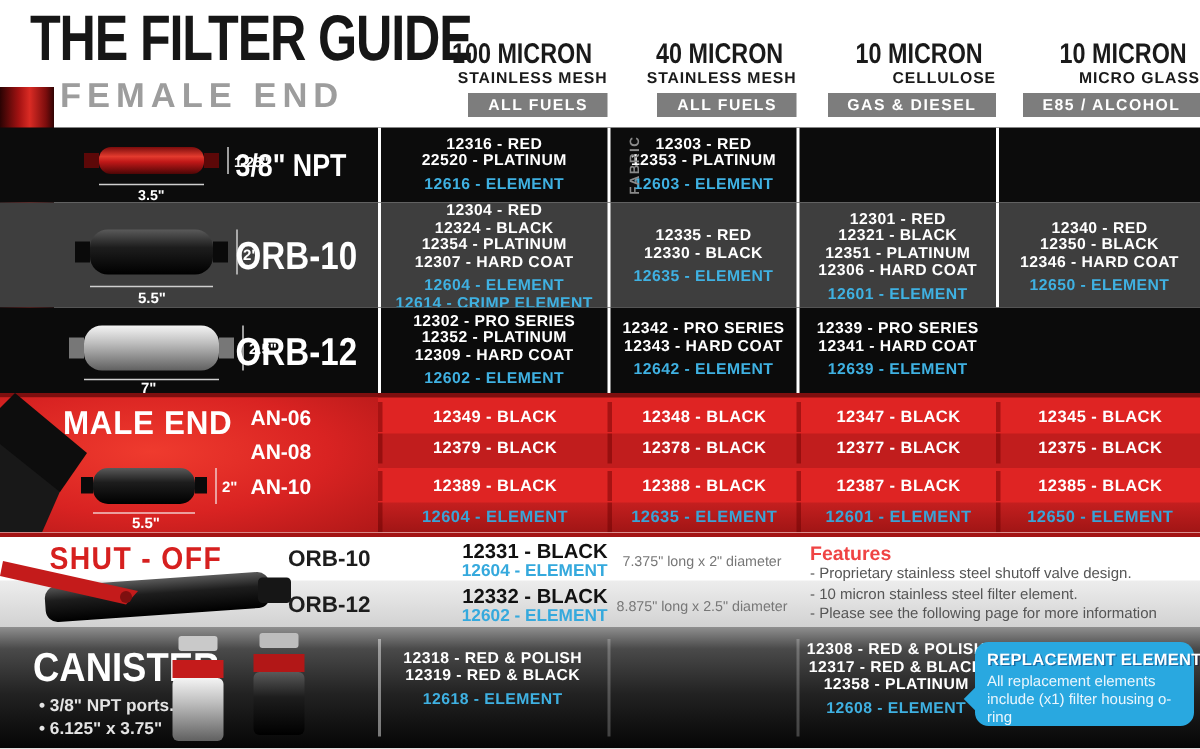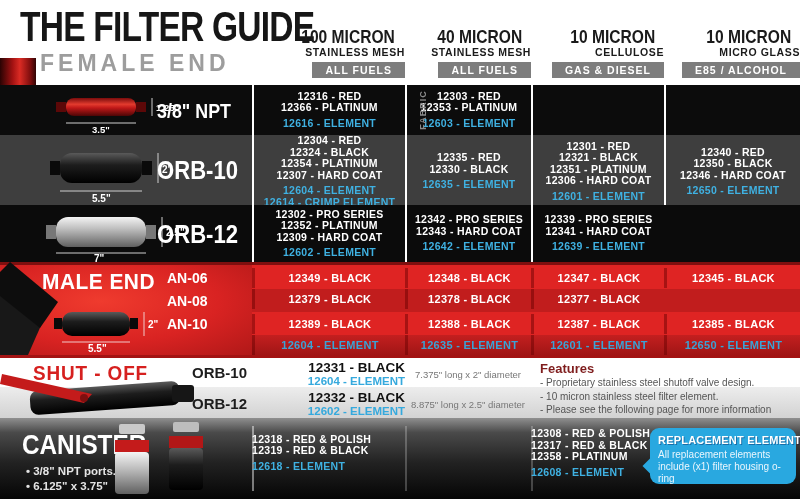--- a/index.html
+++ b/index.html
@@ -69,31 +69,31 @@
   .so-r2{position:absolute;left:0;top:32px;width:800px;height:31px;
          background:linear-gradient(180deg,#ededed,#d2d2d2);}
   .so-title{position:absolute;left:33px;top:6px;font-size:21px;font-weight:900;color:#d6201f;
          letter-spacing:1px;transform:scaleX(.9);transform-origin:left top;white-space:nowrap;}
   .so-size{position:absolute;left:192px;font-size:15px;font-weight:800;color:#1d1d1d;white-space:nowrap;}
   .so-part{position:absolute;left:252px;width:153px;text-align:right;}
   .so-part .p{font-size:13.5px;font-weight:800;color:#111;line-height:14px;white-space:nowrap;}
   .so-part .e{font-size:11.5px;font-weight:800;color:#35a9dd;line-height:13px;white-space:nowrap;}
   .so-dims{position:absolute;left:405px;width:126px;text-align:center;font-size:9.5px;color:#777;white-space:nowrap;}
   .features{position:absolute;left:540px;top:6px;width:255px;}
-  .features .ft{font-size:13px;font-weight:800;color:#7f1d1d;line-height:15px;}
+  .features .ft{font-size:13px;font-weight:800;color:#ef4444;line-height:15px;}
   .features .fi{font-size:10px;color:#555;line-height:13.5px;white-space:nowrap;}
 
   
   #band-canister{top:418px;height:81px;
          background:linear-gradient(180deg,#8f8f8f 0%,#4a4a4a 18%,#222 55%,#050505 100%);}
   .can-title{position:absolute;left:22px;top:12px;font-size:27px;font-weight:900;color:#fff;
          transform:scaleX(.9);transform-origin:left top;white-space:nowrap;}
   .can-bullet{position:absolute;left:26px;font-size:11.5px;font-weight:700;color:#e4e4e4;white-space:nowrap;}
   .vsep{position:absolute;top:8px;bottom:8px;width:2px;background:rgba(255,255,255,.45);}
-  .can-cell{position:absolute;text-align:left;display:flex;flex-direction:column;
+  .can-cell{position:absolute;text-align:center;display:flex;flex-direction:column;
          justify-content:center;height:70px;top:0;}
   .bubble{position:absolute;left:650px;top:10px;width:146px;height:56px;background:#29a8e0;
          border-radius:9px;padding:6px 8px;box-sizing:border-box;}
   .bubble:before{content:"";position:absolute;left:-5px;bottom:12px;width:12px;height:12px;
          background:#29a8e0;transform:rotate(45deg);}
   .bub-title{font-size:11px;font-weight:900;color:#fff;letter-spacing:.2px;white-space:nowrap;
          text-shadow:1px 1px 0 rgba(0,0,60,.35);}
   .bub-body{font-size:10px;color:#eaf6fd;line-height:12px;margin-top:3px;}
 
   svg text{font-family:"Liberation Sans",sans-serif;}
@@ -163,21 +163,21 @@
         <line x1="104" y1="13" x2="104" y2="31" stroke="#cfcfcf" stroke-width="1"></line>
         <line x1="18" y1="38" x2="88" y2="38" stroke="#cfcfcf" stroke-width="1"></line>
         <text x="108" y="26" font-size="9.5" font-weight="bold" fill="#fff">1.25"</text>
         <text x="44" y="48" font-size="9.5" font-weight="bold" fill="#fff">3.5"</text>
       </svg>
       <div class="row-label" style="top:14px;font-size:21px">3/8" NPT</div>
     </div>
     <div class="data-grid">
       <div class="fcell">
         <span class="pn">12316 - RED</span>
-        <span class="pn">12366 - PLATINUM</span>
+        <span class="pn">22520 - PLATINUM</span>
         <span class="el first">12616 - ELEMENT</span>
       </div>
       <div class="fcell">
         <span class="fabric">FABRIC</span>
         <span class="pn">12303 - RED</span>
         <span class="pn">12353 - PLATINUM</span>
         <span class="el first">12603 - ELEMENT</span>
       </div>
       <div class="fcell"></div>
       <div class="fcell"></div>
@@ -285,20 +285,21 @@
     <div class="male-row" style="top:4px;height:23px">
       <span>12349 - BLACK</span>
       <span>12348 - BLACK</span>
       <span>12347 - BLACK</span>
       <span>12345 - BLACK</span>
     </div>
     <div class="male-row" style="top:27px;height:16px">
       <span>12379 - BLACK</span>
       <span>12378 - BLACK</span>
       <span>12377 - BLACK</span>
+      <span>12375 - BLACK</span>
     </div>
     <div class="male-row" style="top:50px;height:23px">
       <span>12389 - BLACK</span>
       <span>12388 - BLACK</span>
       <span>12387 - BLACK</span>
       <span>12385 - BLACK</span>
     </div>
     <div class="male-row elemrow" style="top:73px;height:20px">
       <span>12604 - ELEMENT</span>
       <span>12635 - ELEMENT</span>

